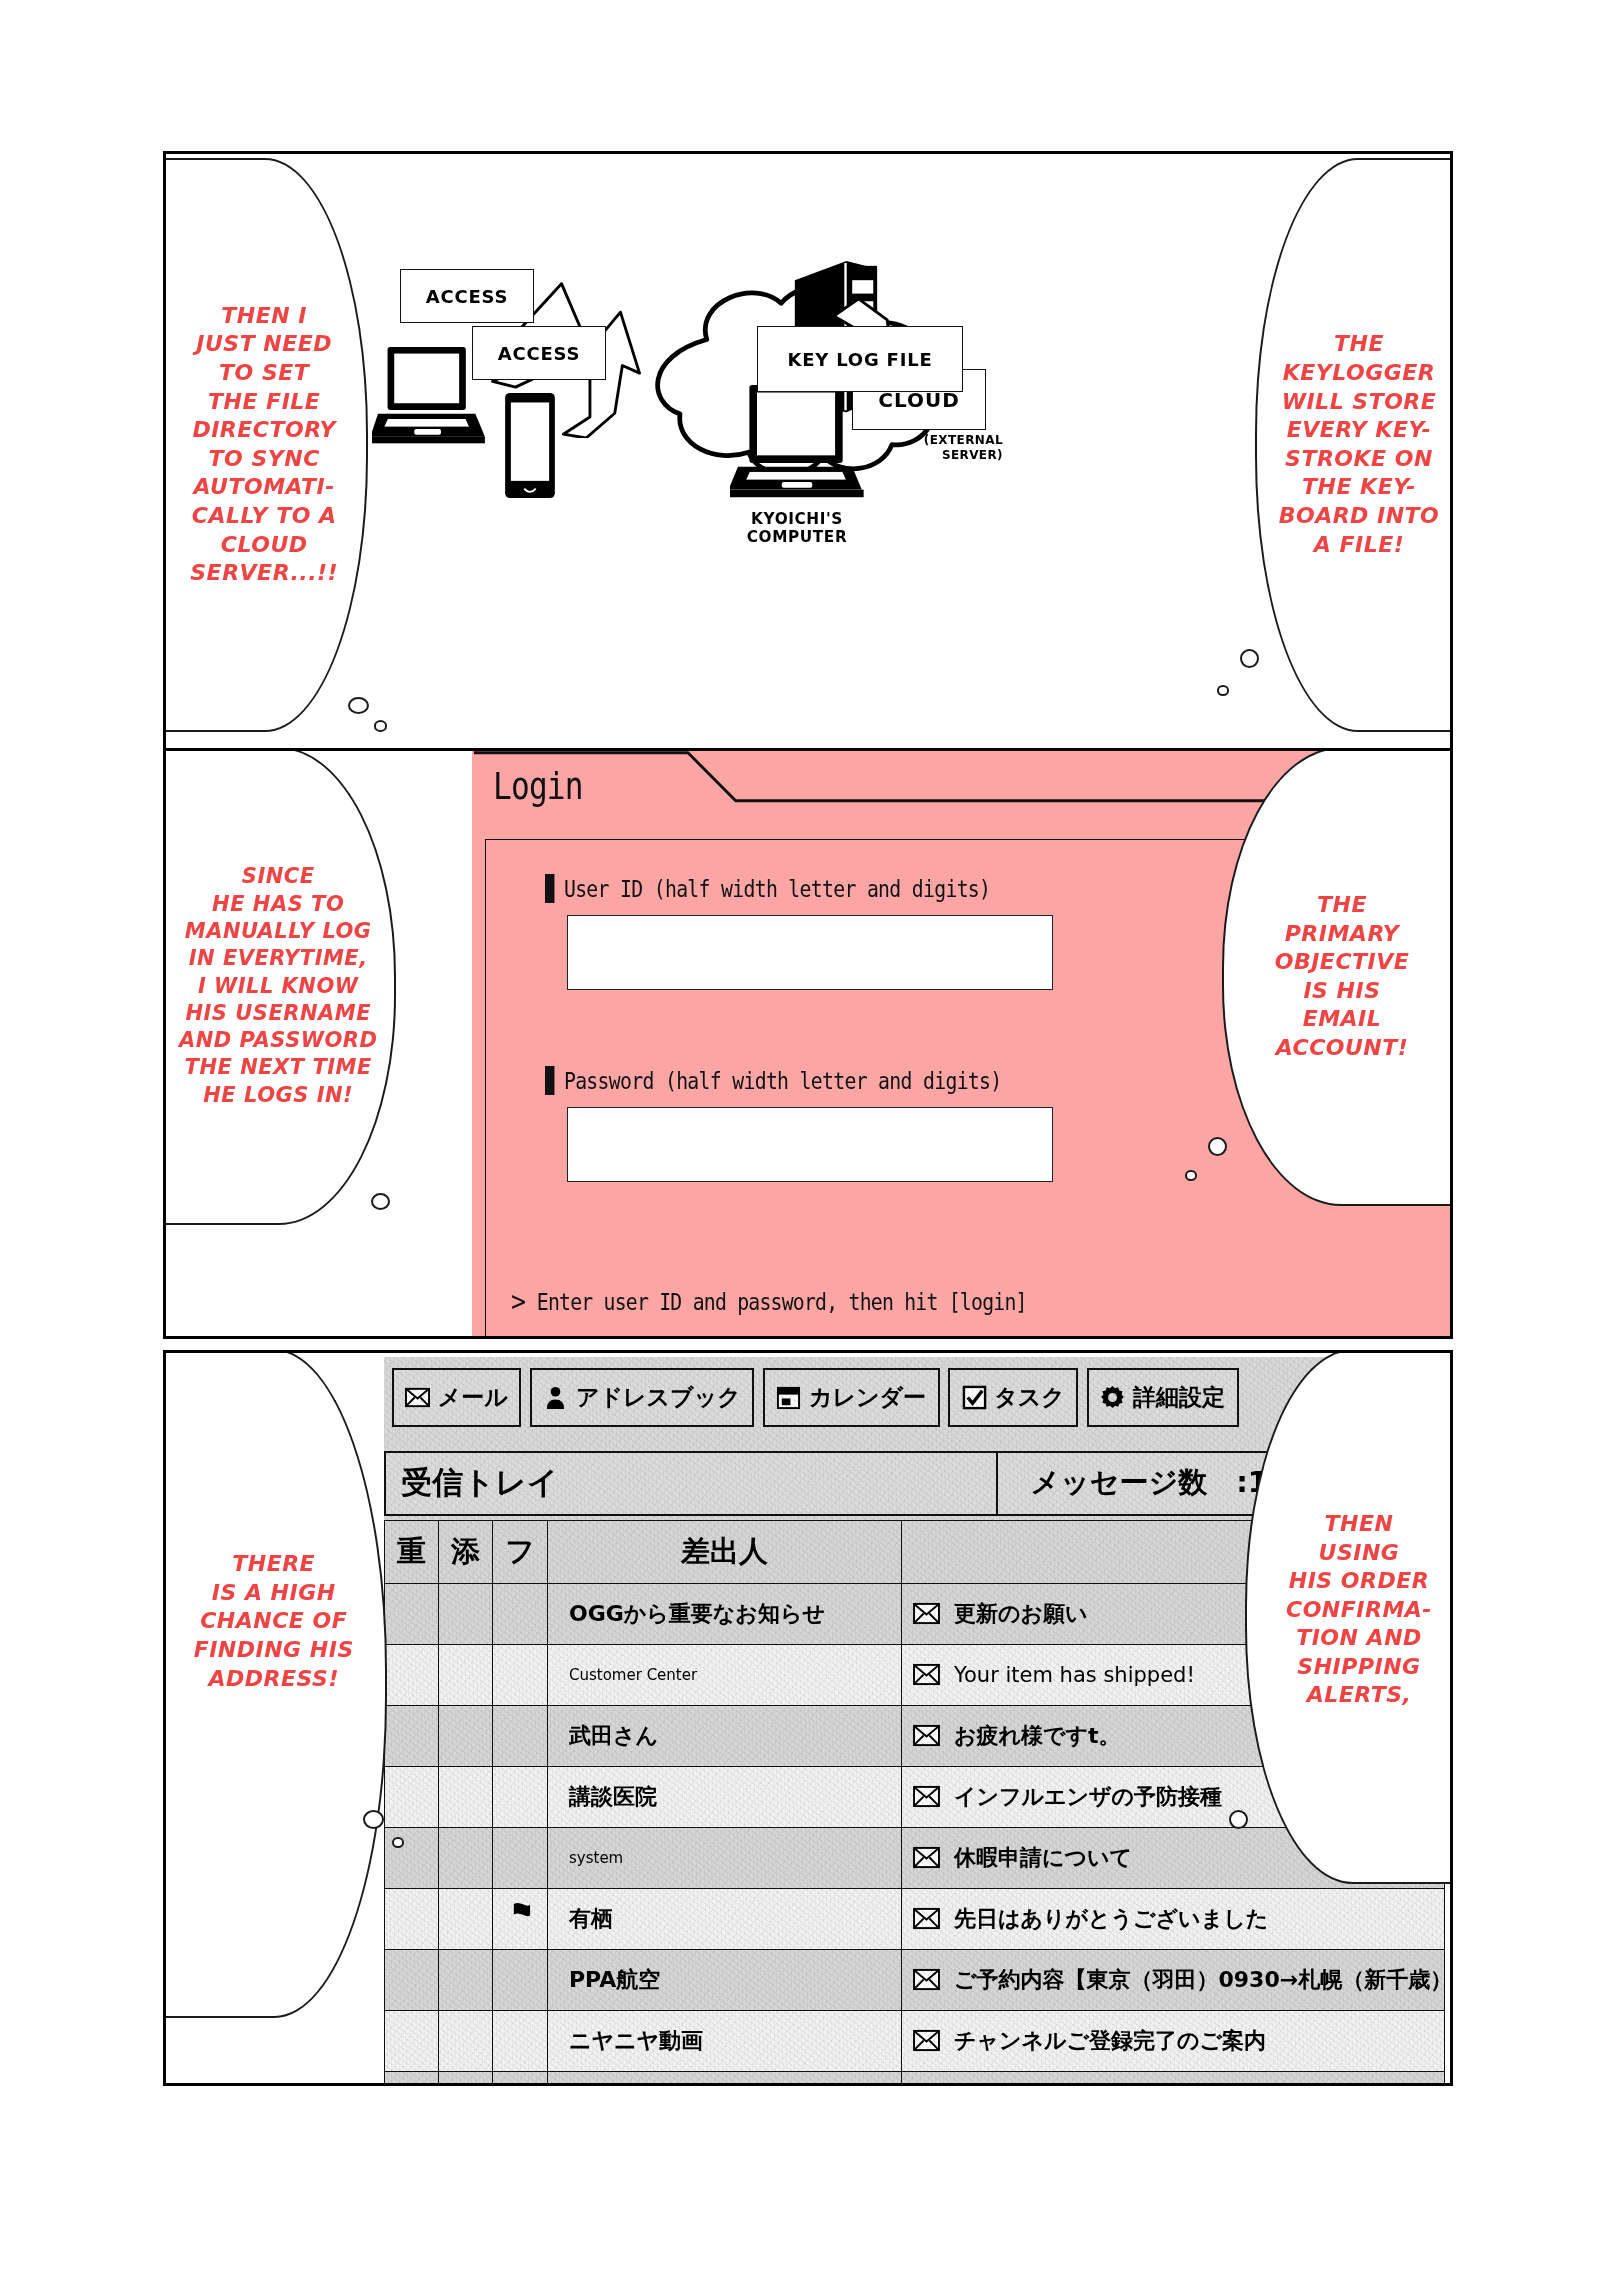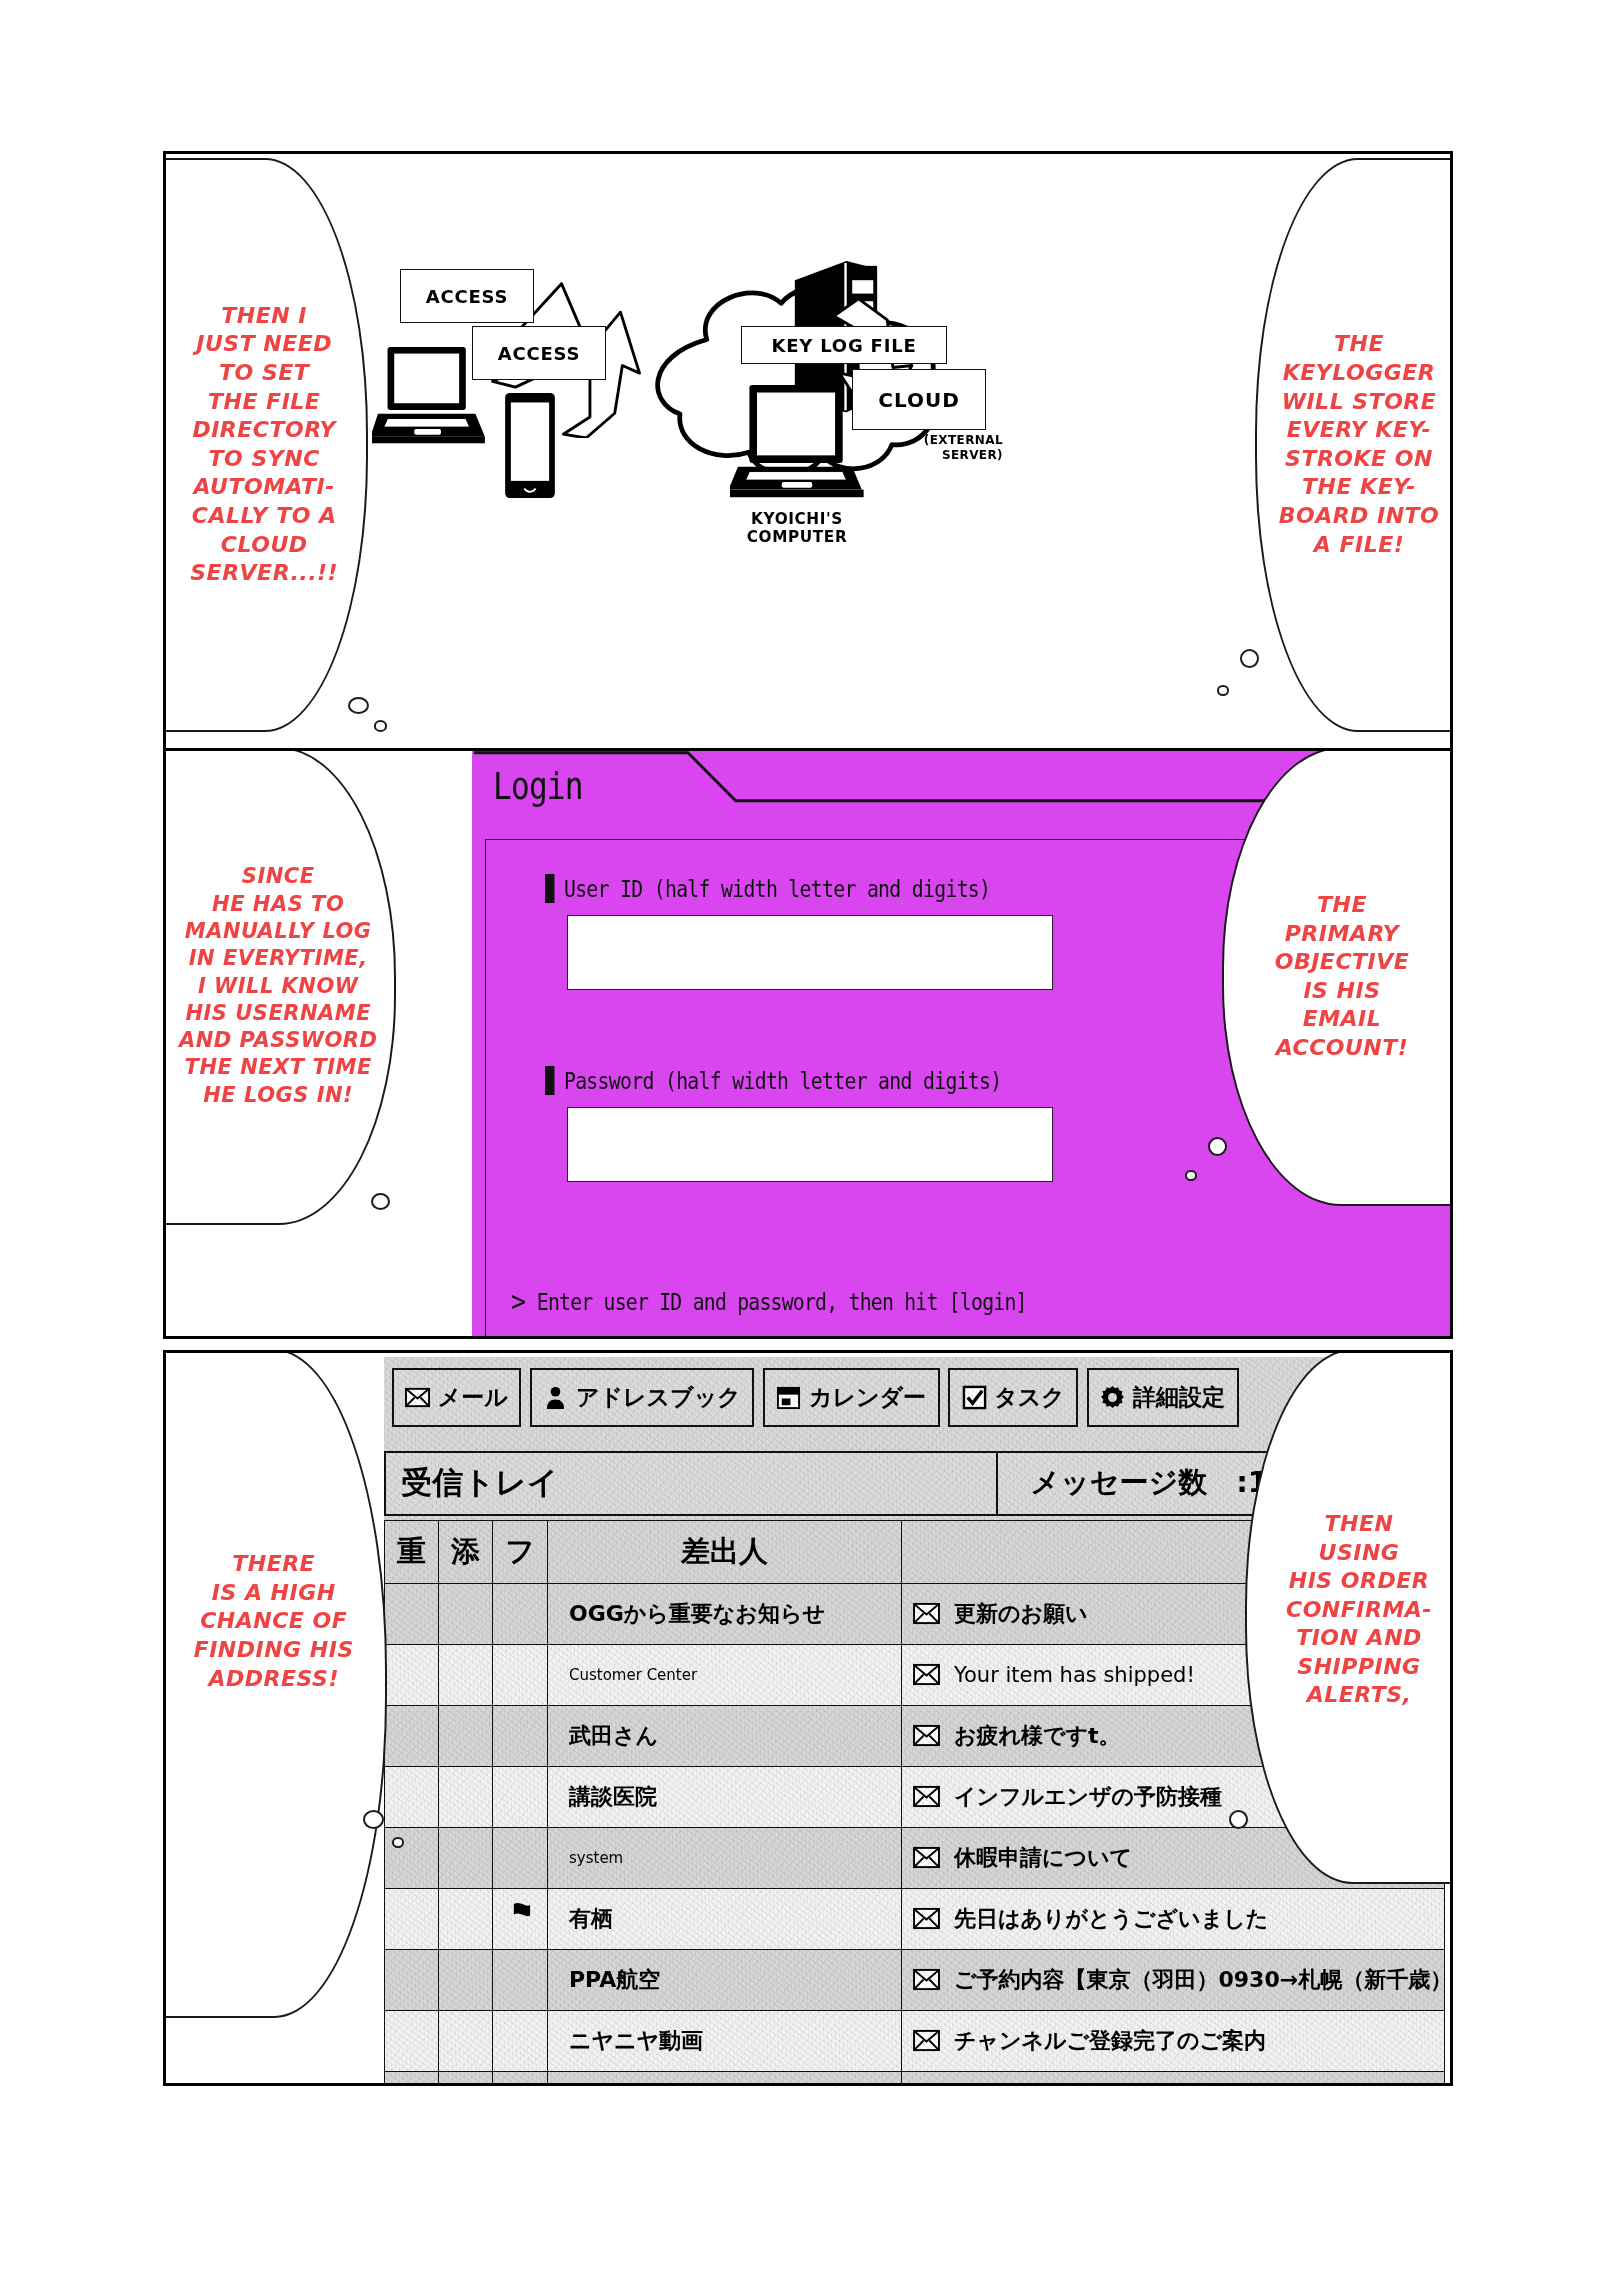--- a/index.html
+++ b/index.html
@@ -113,21 +113,21 @@
     background: #fff;
     border: 1.9px solid #111;
     z-index: 5;
     display: flex; align-items: center; justify-content: center;
     font-family: "DejaVu Sans", sans-serif;
     font-weight: 700; font-size: 18px; letter-spacing: 0.8px;
     color: #000;
   }
   #flow-access-1 { left: 234px; top: 115px;  width: 134px; height: 54px; }
   #flow-access-2 { left: 306px; top: 172px;  width: 134px; height: 54px; }
-  #flow-keylog   { left: 575px; top: 172px;  width: 206px; height: 38px; }
+  #flow-keylog   { left: 591px; top: 172px;  width: 206px; height: 66px; }
 
   .arrow-svg { position: absolute; z-index: 3; }
 
   .device { position: absolute; z-index: 4; }
   #laptop-left     { left: 206px; top: 191px; width: 117px; height: 105px; }
   #phone-center    { left: 337px; top: 237px; width:  54px; height: 109px; }
   #laptop-kyoichi  { left: 564px; top: 229px; width: 134px; height: 119px; }
 
   .device-caption {
     position: absolute;
@@ -140,21 +140,21 @@
     white-space: pre-line;
   }
   #caption-kyoichi { left: 540px; top: 356px; width: 182px; }
 
   
   #login-screen {
     position: absolute;
     left: 306px; top: -3.8px;
     width: 988px; height: 597px;
     z-index: 3;
-    background: #d946ef;
+    background: #fca5a5;
   }
   #login-tab-shape { position: absolute; left: 0; top: 0; width: 988px; height: 96px; }
   #login-title {
     position: absolute; left: 21px; top: 17px;
     font-family: "DejaVu Sans Mono", monospace;
     font-weight: 400; font-size: 38px;
     letter-spacing: -1px;
     color: #111;
     transform: scaleX(.82);
     transform-origin: left top;

